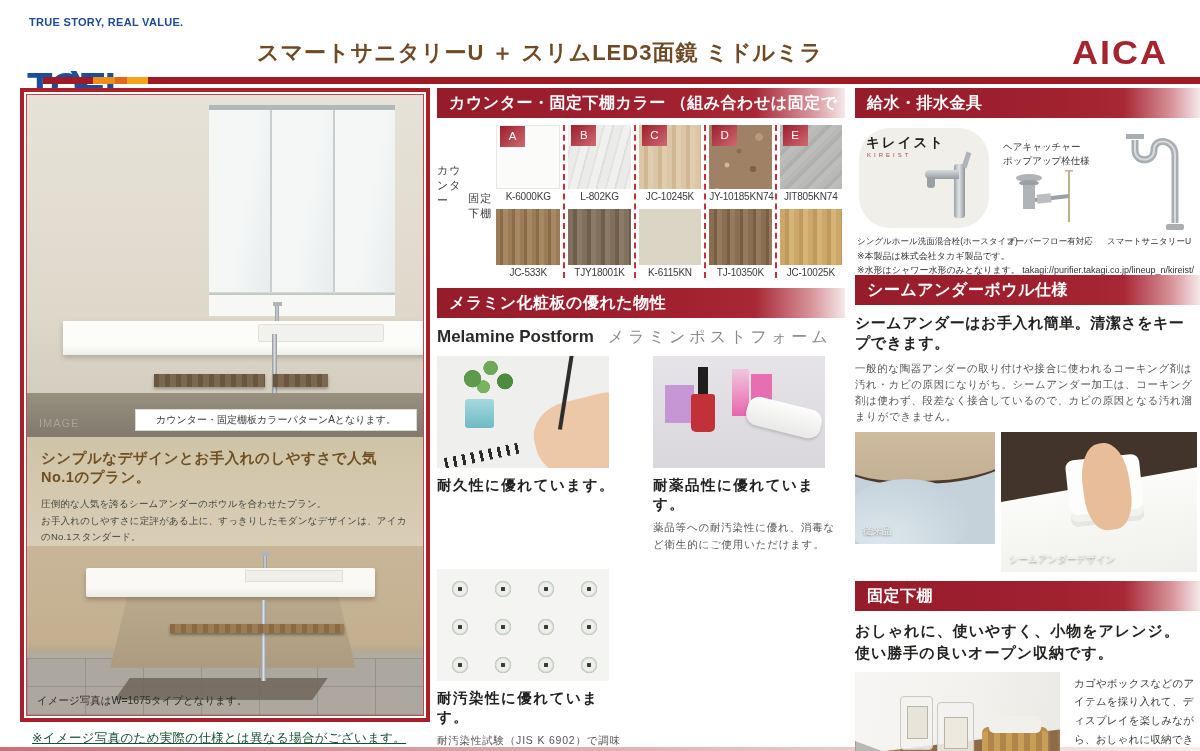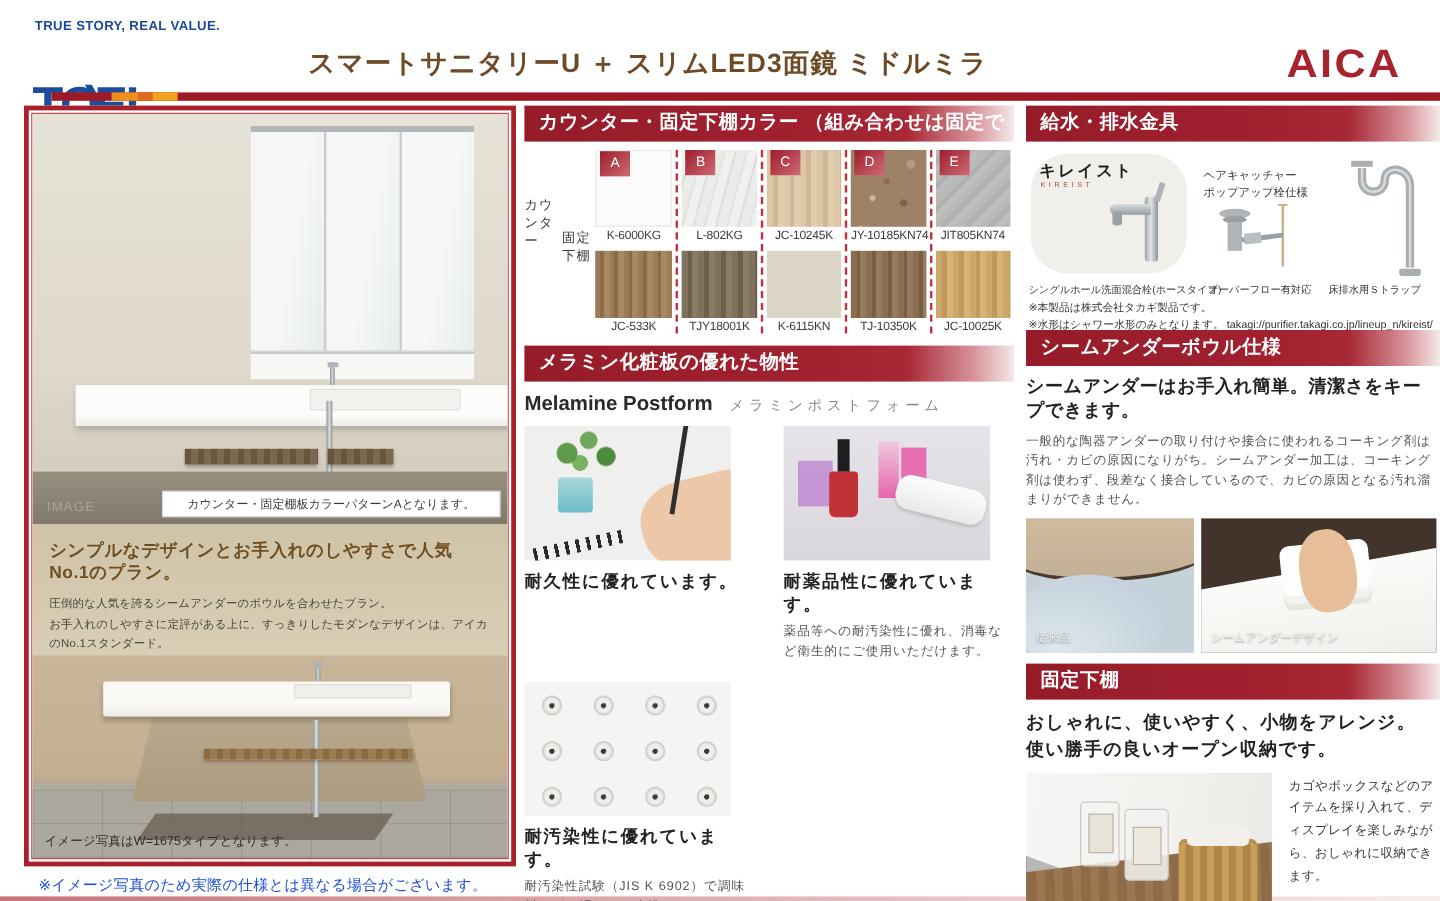--- a/index.html
+++ b/index.html
@@ -47,21 +47,21 @@
       background-image:linear-gradient(90deg,rgba(130,126,118,.5) 1px,transparent 1px),linear-gradient(180deg,rgba(130,126,118,.5) 1px,transparent 1px);background-size:58px 28px;}
   .photo2 .shade2{position:absolute;left:21%;top:30%;width:62%;height:42%;background:linear-gradient(180deg,#BAA98C,#AC9B7F);clip-path:polygon(7% 0,93% 0,100% 100%,0 100%);}
   .photo2 .mat2{position:absolute;left:24%;bottom:9%;width:50%;height:13%;background:#6F665B;transform:skewX(-35deg);opacity:.85;}
   .counter2{position:absolute;left:15%;top:13%;width:73%;height:17%;background:linear-gradient(180deg,#FAF9F5 65%,#ECEBE6);border-radius:2px;box-shadow:0 3px 4px rgba(60,50,35,.3);}
   .counter2 .sink2{position:absolute;left:55%;top:8%;width:33%;height:34%;background:#F0EFEA;border:1px solid #E0DFD9;}
   .faucet2{position:absolute;left:59.5%;top:3.5%;width:4px;height:18px;background:linear-gradient(90deg,#8E9498,#D2D6D8,#8E9498);}
   .faucet2::before{content:"";position:absolute;left:-2px;top:0;width:9px;height:4px;background:#AEB4B8;}
   .shelf2{position:absolute;left:36%;top:46%;width:44%;height:5.5%;background:repeating-linear-gradient(90deg,#8A6A42 0 5px,#9C7C52 5px 11px);box-shadow:0 2px 3px rgba(40,30,15,.4);}
   .pipe2{position:absolute;left:59%;top:32%;width:5px;height:48%;background:linear-gradient(90deg,#8E9498,#DCE0E2 50%,#8E9498);}
   .photo2-caption{position:absolute;left:10px;bottom:7px;font-size:10.5px;color:#2F2F2A;}
-  .footnote{position:absolute;left:32px;top:730px;font-size:12.5px;color:#1d4ed8;letter-spacing:.3px;}
+  .footnote{position:absolute;left:32px;top:730px;font-size:12.5px;color:#14532d;letter-spacing:.3px;text-decoration:underline;}
 
   
   .mid{position:absolute;left:437px;top:88px;width:408px;}
   .swatch-grid{margin-top:7px;display:flex;}
   .rowlabel-col{width:56px;display:flex;flex-direction:row;}
   .rowlabel-col .rl{font-size:11px;color:#3A3A38;letter-spacing:1px;}
   .rowlabel-col .rl1{margin-top:38px;}
   .rowlabel-col .rl2{margin-top:66px;}
   .swcol{width:70.4px;box-sizing:border-box;padding:0 3px;position:relative;}
   .swcol + .swcol{border-left:2px dashed #C2323E;}
@@ -75,21 +75,21 @@
   .chipD{background-color:#9F8266;background-image:radial-gradient(circle 5px at 8px 10px,#C3AB8E 60%,transparent 66%),radial-gradient(circle 4px at 30px 26px,#8A6C50 60%,transparent 66%),radial-gradient(circle 6px at 50px 12px,#B69A7C 60%,transparent 66%),radial-gradient(circle 4px at 18px 40px,#CBB79C 60%,transparent 66%),radial-gradient(circle 5px at 44px 44px,#7E6248 60%,transparent 66%);background-size:64px 56px;}
   .chipE{background:repeating-linear-gradient(135deg,#B9B9B7 0 5px,#B0B0AE 5px 9px,#BDBDBB 9px 14px);}
   .chipF{background:repeating-linear-gradient(90deg,#9C7C58 0 4px,#8C6C48 4px 7px,#A68862 7px 12px);}
   .chipG{background:repeating-linear-gradient(90deg,#80705E 0 5px,#6E5E4C 5px 9px,#8A7A66 9px 14px);}
   .chipH{background:#DBD5C6;}
   .chipI{background:repeating-linear-gradient(90deg,#8A6E52 0 5px,#7A5E42 5px 8px,#967A5E 8px 13px);}
   .chipJ{background:repeating-linear-gradient(90deg,#CCA76A 0 5px,#C09A5C 5px 9px,#D6B478 9px 14px);}
   .mel-header{margin-top:10px;}
   .mel-sub{margin-top:9px;display:flex;align-items:baseline;gap:14px;}
   .mel-sub-en{font-size:17px;font-weight:bold;color:#2A2A28;}
-  .mel-sub-jp{font-size:12px;color:#8A8A88;letter-spacing:4px;}
+  .mel-sub-jp{font-size:16px;color:#8A8A88;letter-spacing:4px;}
   .features{margin-top:8px;display:grid;grid-template-columns:188px 190px;column-gap:28px;row-gap:16px;}
   .feature .fimg{width:172px;height:112px;position:relative;overflow:hidden;}
   .feature h4{margin:8px 0 5px 0;font-size:14.5px;color:#222;letter-spacing:1.5px;}
   .feature p{margin:0;font-size:10.5px;color:#555553;line-height:1.6;letter-spacing:.8px;}
   .img-postform{background:linear-gradient(120deg,#D7B88E 0%,#C9A172 50%,#BE9260 100%);}
   .img-postform .sinkface{position:absolute;left:-28%;top:-48%;width:115%;height:92%;background:linear-gradient(160deg,#FFFFFF,#EDEAE0);border-radius:0 0 36px 10px;transform:rotate(-7deg);box-shadow:0 4px 6px rgba(90,60,30,.35);}
   .img-postform .drain{position:absolute;left:22%;top:38%;width:18px;height:9px;border-radius:50%;background:radial-gradient(#DDE1E3,#9AA0A4);}
   .img-pencil{background:#EFEFED;}
   .img-pencil .plant{position:absolute;left:8%;top:-6%;width:42%;height:48%;background:radial-gradient(circle 12px at 30% 55%,#5E9A4C 70%,transparent 75%),radial-gradient(circle 10px at 55% 35%,#6FA85A 70%,transparent 75%),radial-gradient(circle 11px at 75% 60%,#4E8A40 70%,transparent 75%),radial-gradient(circle 9px at 45% 70%,#7AB264 70%,transparent 75%);}
   .img-pencil .glass{position:absolute;left:16%;top:38%;width:17%;height:26%;background:linear-gradient(180deg,#9ED6DA,#5FB6C2);border-radius:3px;opacity:.9;}
@@ -123,21 +123,21 @@
   .cap-popup{left:152px;top:118px;}
   .strap-svg{position:absolute;left:258px;top:14px;}
   .cap-strap{left:252px;top:118px;}
   .plumb-notes{position:absolute;left:2px;top:132px;font-size:9px;color:#333331;line-height:1.5;white-space:nowrap;}
   .seam-headline{margin:8px 0 6px 0;font-size:15px;font-weight:bold;color:#222220;line-height:1.35;letter-spacing:.5px;}
   .seam-body{font-size:10.5px;color:#555553;line-height:1.55;letter-spacing:.6px;margin-bottom:7px;}
   .seam-imgs{display:flex;gap:6px;}
   .img-conv{position:relative;width:140px;height:112px;background:#C5D2DA;overflow:hidden;}
   .img-conv .rim{position:absolute;left:-12%;top:-14%;width:130%;height:58%;background:linear-gradient(180deg,#D2BFA2,#C4B094);border-radius:0 0 55% 35%;border-bottom:3px solid #4A3A30;}
   .img-conv .bowl{position:absolute;left:-8%;bottom:-12%;width:90%;height:70%;background:radial-gradient(ellipse at 30% 80%,#DCE6EC,#BECCD6);border-radius:50%;}
-  .img-seam{position:relative;width:196px;height:112px;background:#42342B;overflow:hidden;}
+  .img-seam{position:relative;width:196px;height:140px;background:#42342B;overflow:hidden;}
   .img-seam .ctr{position:absolute;left:-8%;bottom:-30%;width:120%;height:92%;background:linear-gradient(180deg,#FBFBF9,#ECECE7);transform:rotate(-10deg);}
   .img-seam .towel{position:absolute;left:34%;top:18%;width:38%;height:48%;background:#FDFDFC;border-radius:8px;box-shadow:inset 0 -5px 0 #E6E6E2, inset 0 -12px 0 #F2F2EE;transform:rotate(-6deg);}
   .img-seam .hand2{position:absolute;left:42%;top:8%;width:24%;height:62%;background:#E8BE9A;border-radius:45% 45% 40% 40%;transform:rotate(-8deg);}
   .seam-cap{position:absolute;left:8px;bottom:6px;font-size:9.5px;color:#F4F4F2;text-shadow:0 1px 2px rgba(0,0,0,.5);}
   .shelf-header{margin-top:9px;}
   .shelf-headline{margin:9px 0 7px 0;font-size:15px;font-weight:bold;color:#222220;line-height:1.5;letter-spacing:1px;}
   .shelf-row{display:flex;gap:14px;}
   .img-shelf{position:relative;width:205px;height:153px;background:linear-gradient(100deg,#F7F6F4 0%,#F2F1EE 55%,#E9E8E4 100%);overflow:hidden;flex:0 0 auto;}
   .img-shelf .tilefloor{position:absolute;left:0;bottom:0;width:58%;height:62%;background:#B8B8B4;background-image:linear-gradient(90deg,rgba(140,140,136,.6) 1px,transparent 1px),linear-gradient(180deg,rgba(140,140,136,.6) 1px,transparent 1px);background-size:40px 26px;clip-path:polygon(0 12%,100% 58%,100% 100%,0 100%);}
   .img-shelf .board{position:absolute;left:-6%;top:46%;width:115%;height:36%;background:repeating-linear-gradient(95deg,#8E6B47 0 8px,#9C7852 8px 15px);transform:rotate(-7deg);box-shadow:0 3px 4px rgba(60,45,25,.4);}
@@ -329,21 +329,21 @@
       <span class="cap cap-popup">オーバーフロー有対応</span>
 
       <span class="strap-svg">
         <svg width="80" height="100" viewBox="0 0 80 100">
           <path d="M22 8 v10 c0 13 19 13 19 0 c0 -13 21 -11 21 5 v68" stroke="#A8AEB2" stroke-width="7" fill="none"></path>
           <path d="M22 8 v10 c0 13 19 13 19 0 c0 -13 21 -11 21 5 v68" stroke="#D8DCDE" stroke-width="2" fill="none"></path>
           <rect x="13" y="2" width="18" height="5" fill="#A8AEB2"></rect>
           <rect x="53" y="92" width="18" height="6" rx="2" fill="#A8AEB2"></rect>
         </svg>
       </span>
-      <span class="cap cap-strap">床排水用Ｓトラップ</span>
+      <span class="cap cap-strap">スマートサニタリーU</span>
 
       <div class="plumb-notes">
         <div>※本製品は株式会社タカギ製品です。</div>
         <div>※水形はシャワー水形のみとなります。 takagi://purifier.takagi.co.jp/lineup_n/kireist/</div>
       </div>
     </div>
 
     <div class="sec-header">シームアンダーボウル仕様</div>
     <div class="seam-headline">シームアンダーはお手入れ簡単。清潔さをキープできます。</div>
     <div class="seam-body">一般的な陶器アンダーの取り付けや接合に使われるコーキング剤は汚れ・カビの原因になりがち。シームアンダー加工は、コーキング剤は使わず、段差なく接合しているので、カビの原因となる汚れ溜まりができません。</div>

